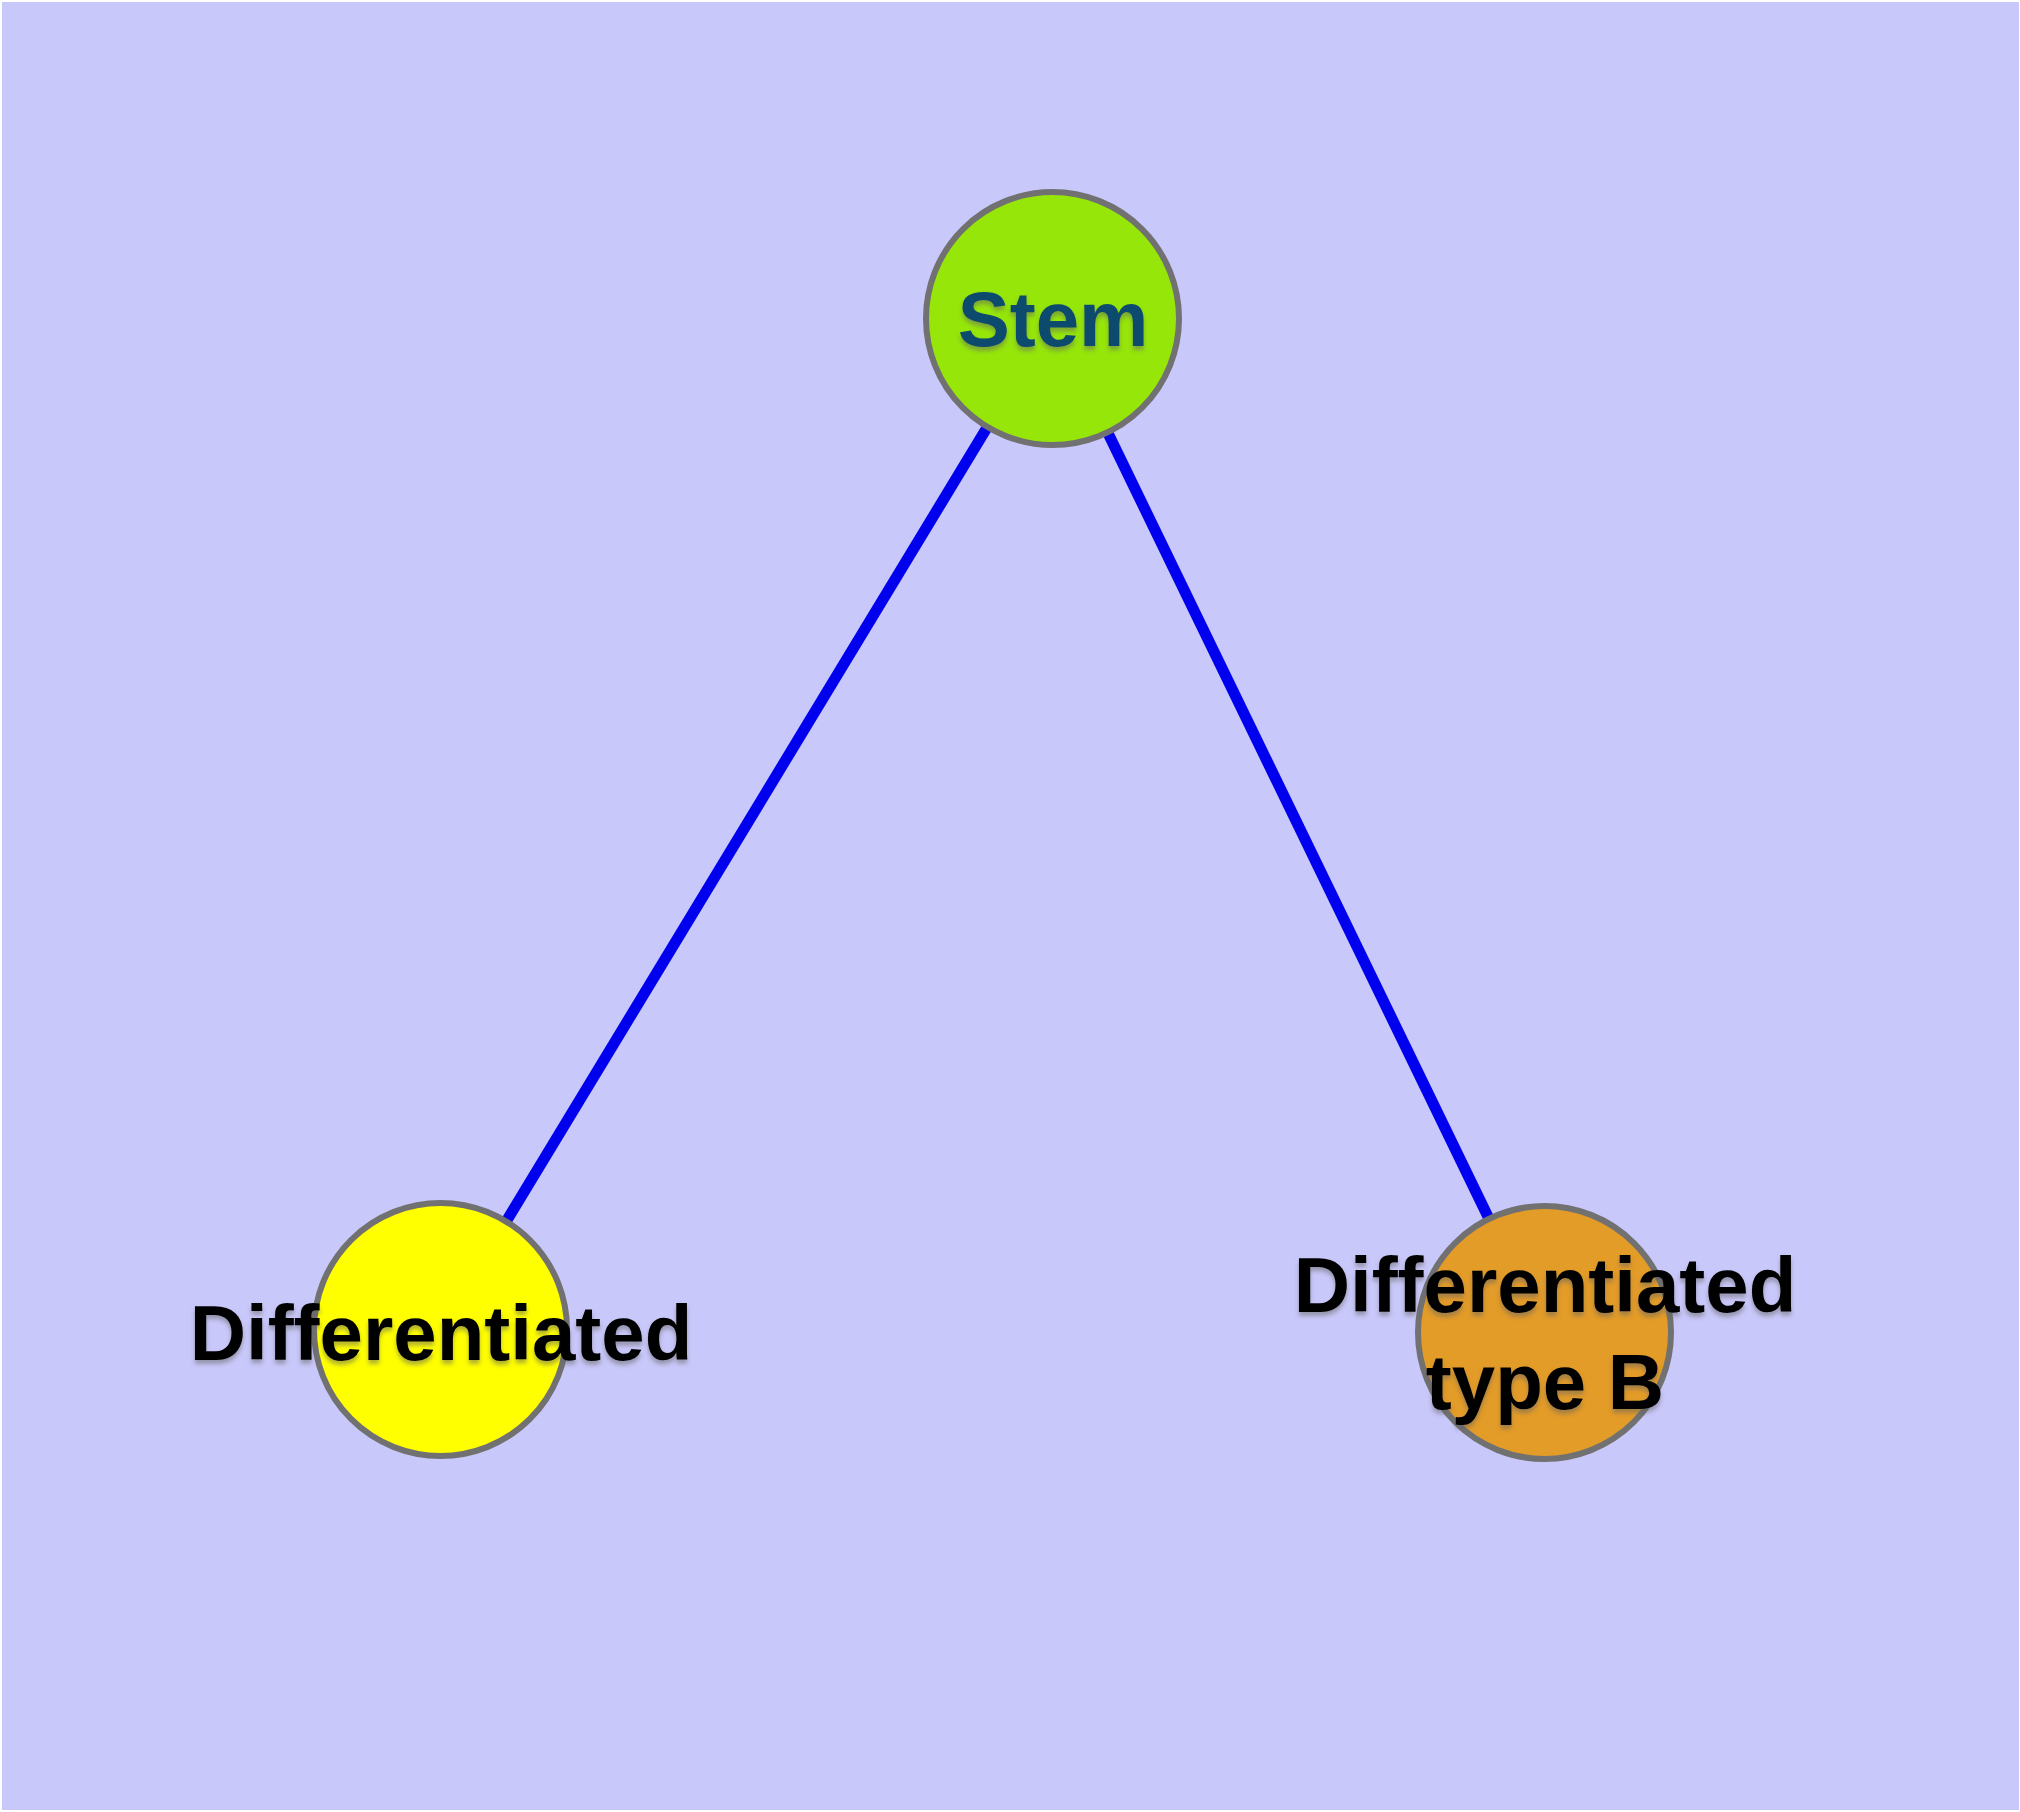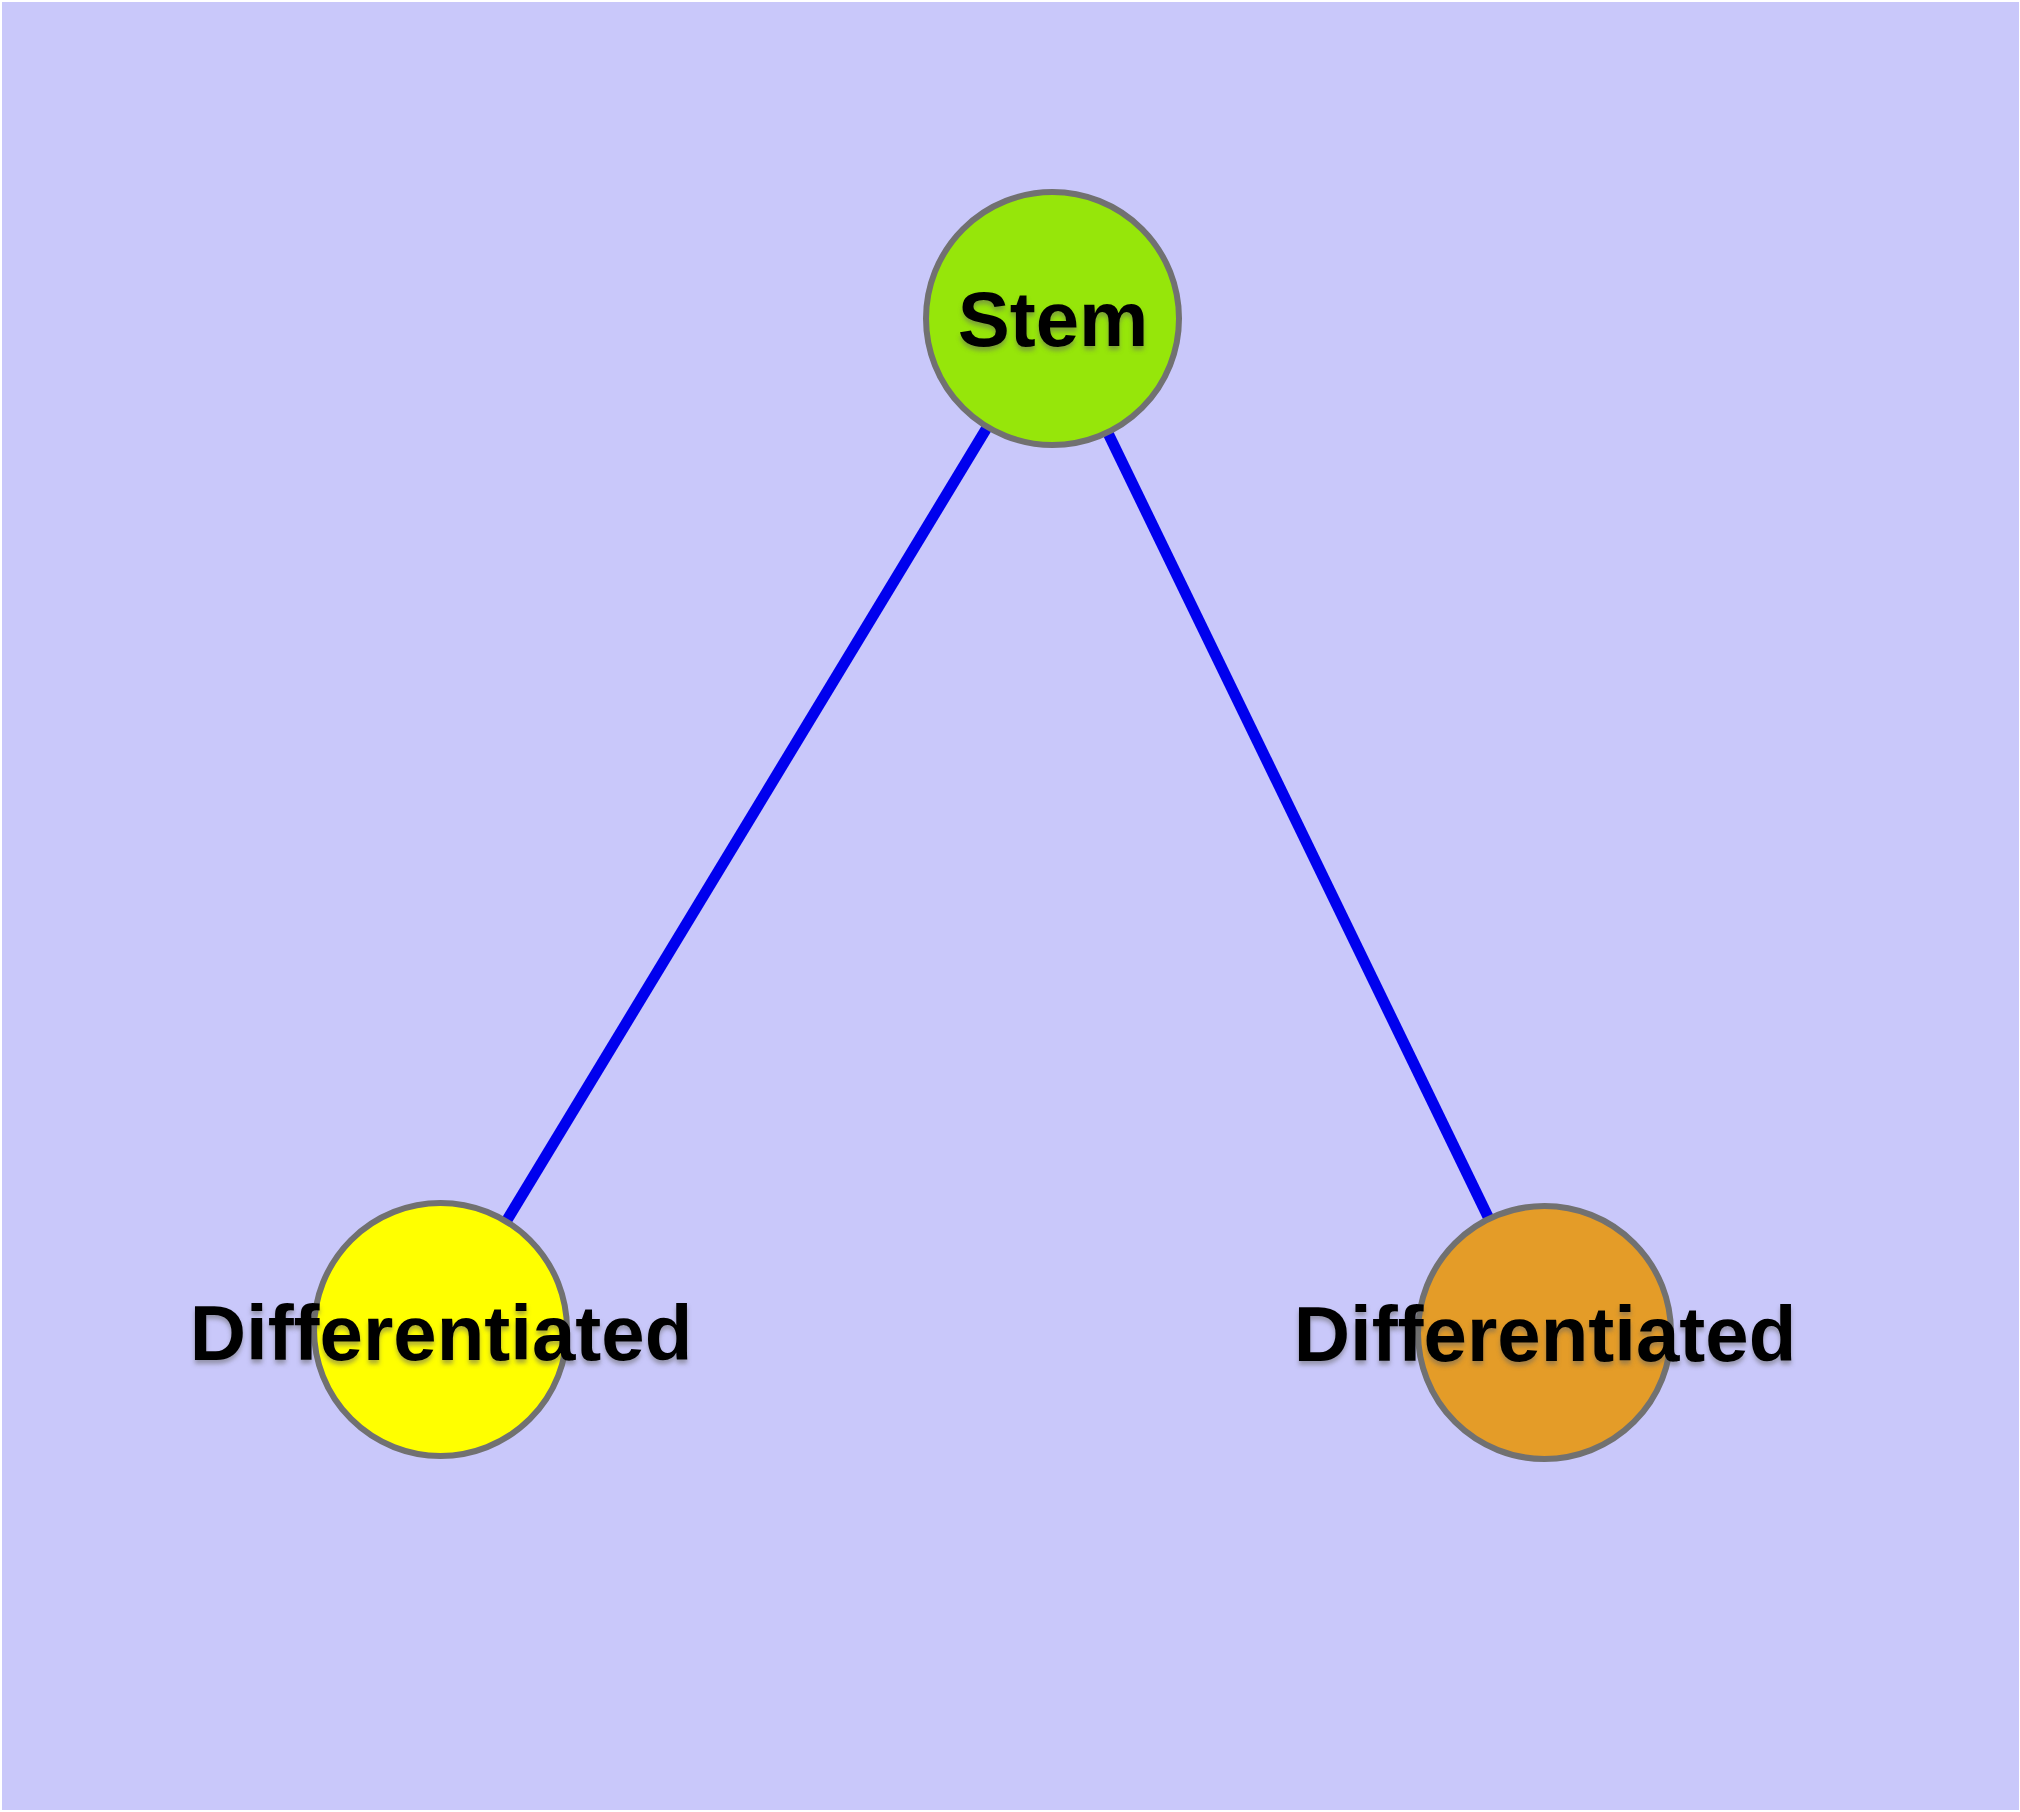--- a/index.html
+++ b/index.html
@@ -58,26 +58,27 @@
     <line x1="1240" y1="374" x2="518" y2="1566" stroke-width="13" style="stroke: rgb(0, 0, 238);"></line>
     <line x1="1240" y1="374" x2="1820" y2="1570" stroke-width="13" style="stroke: rgb(0, 0, 238);"></line>
   </svg>
 
   <div class="node node-stem" style="background-color: rgb(150, 230, 10); border-color: rgb(113, 113, 113);"></div>
 
   <div class="node node-type-a" style="background-color: rgb(255, 255, 0); border-color: rgb(113, 113, 113);"></div>
 
   <div class="node node-type-b" style="background-color: rgb(228, 156, 40); border-color: rgb(113, 113, 113);"></div>
 
-  <div class="node-label label-stem" style="color: #000000;">
+  <div class="node-label label-stem" style="color: #0c4a6e;">
     <span class="label-line">Stem</span>
   </div>
 
   <div class="node-label label-type-a" style="color: rgb(0, 0, 0);">
     <span class="label-line">Differentiated</span>
   </div>
 
   <div class="node-label label-type-b" style="color: rgb(0, 0, 0);">
     <span class="label-line">Differentiated</span>
+    <span class="label-line">type B</span>
   </div>
 
 </div>
 
 
 </body></html>

